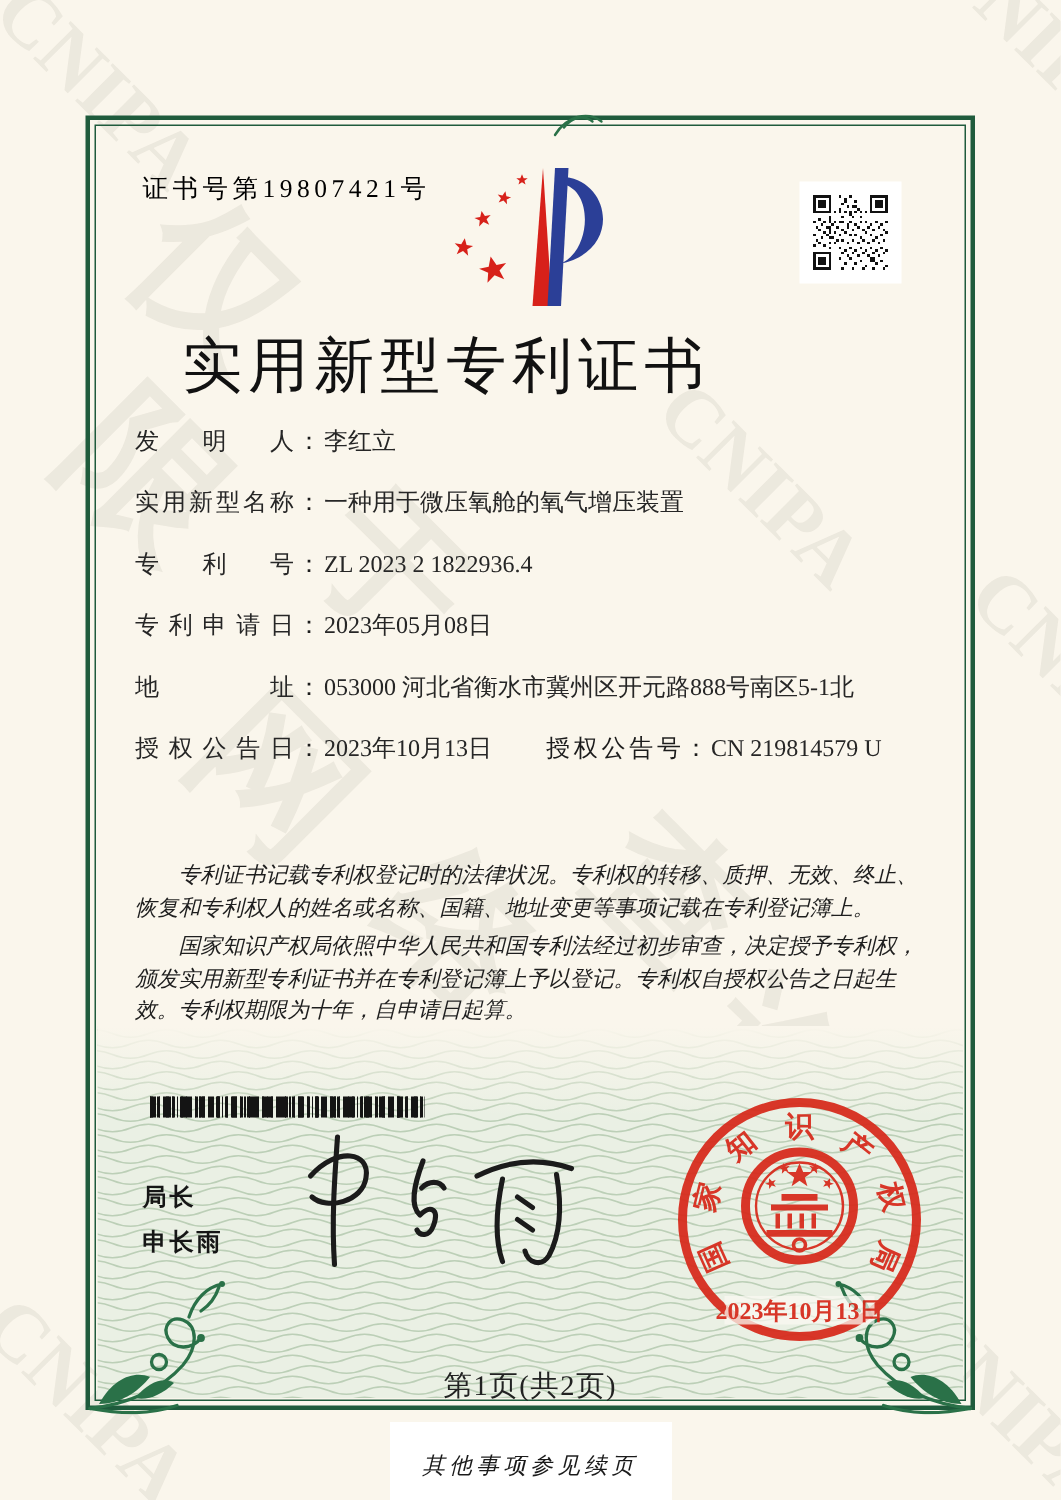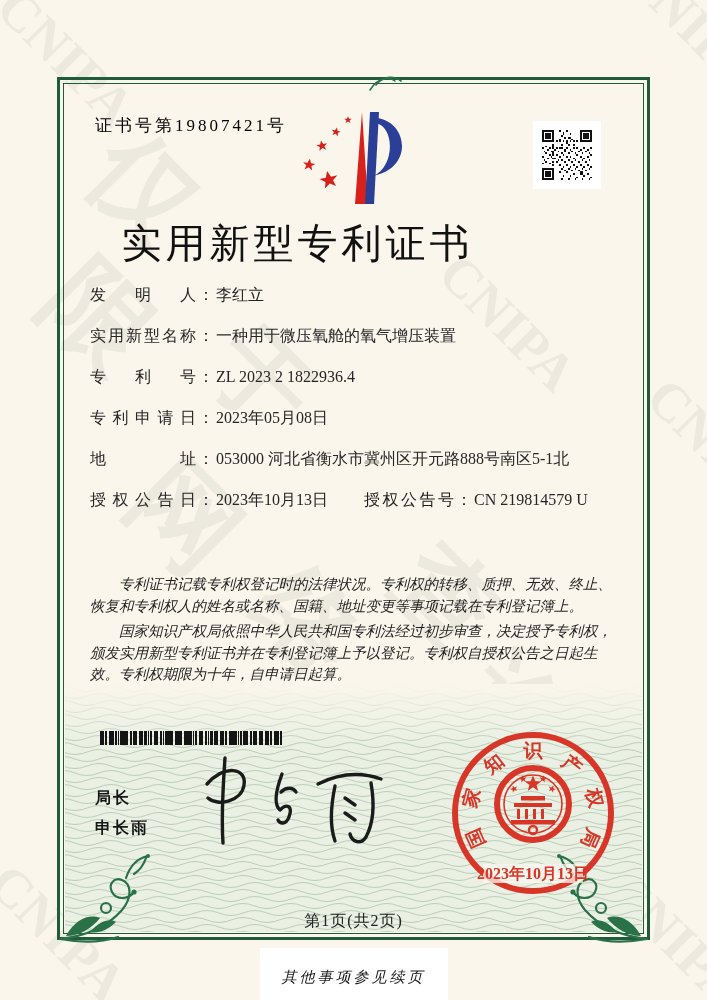--- a/index.html
+++ b/index.html
@@ -78,21 +78,21 @@
   
   .sig-block{position:absolute;left:95px;top:788px;z-index:4;
     font-family:"Liberation Sans","DejaVu Sans",sans-serif;font-size:16px;color:#161616;font-weight:bold;}
   .sig-block div{margin-bottom:9px;letter-spacing:2px;}
   .sig-hand{position:absolute;left:185px;top:752px;z-index:4;}
   
   .seal{position:absolute;left:447px;top:728px;z-index:5;opacity:0.93;}
   
   .page-no{
     position:absolute;left:0;top:911px;width:707px;text-align:center;z-index:4;
-    font-size:16px;color:#222;letter-spacing:1px;
+    font-size:19px;color:#222;letter-spacing:1px;
   }
   .cont-note{
     position:absolute;left:50%;top:948px;transform:translateX(-50%);z-index:3;
     background:#ffffff;padding:20px 22px;font-size:15px;font-style:italic;
     letter-spacing:3px;color:#1a1a1a;white-space:nowrap;
   }
   
   .orn{position:absolute;z-index:4;pointer-events:none;}
   .orn-bl{left:-4px;bottom:-6px;}
   .orn-br{right:-4px;bottom:-6px;transform:scaleX(-1);}

